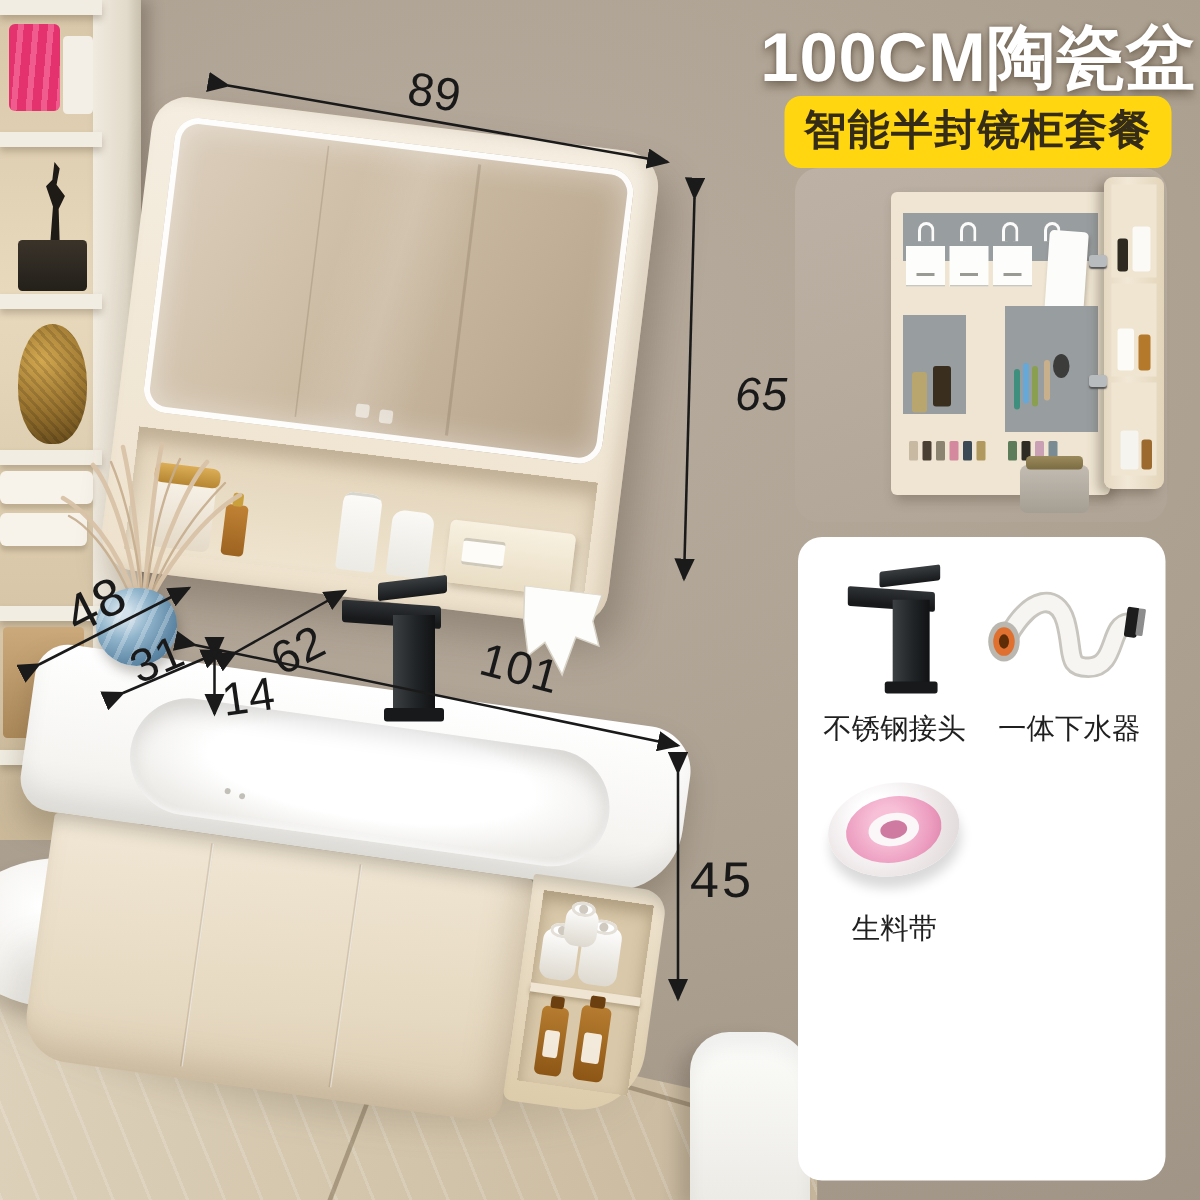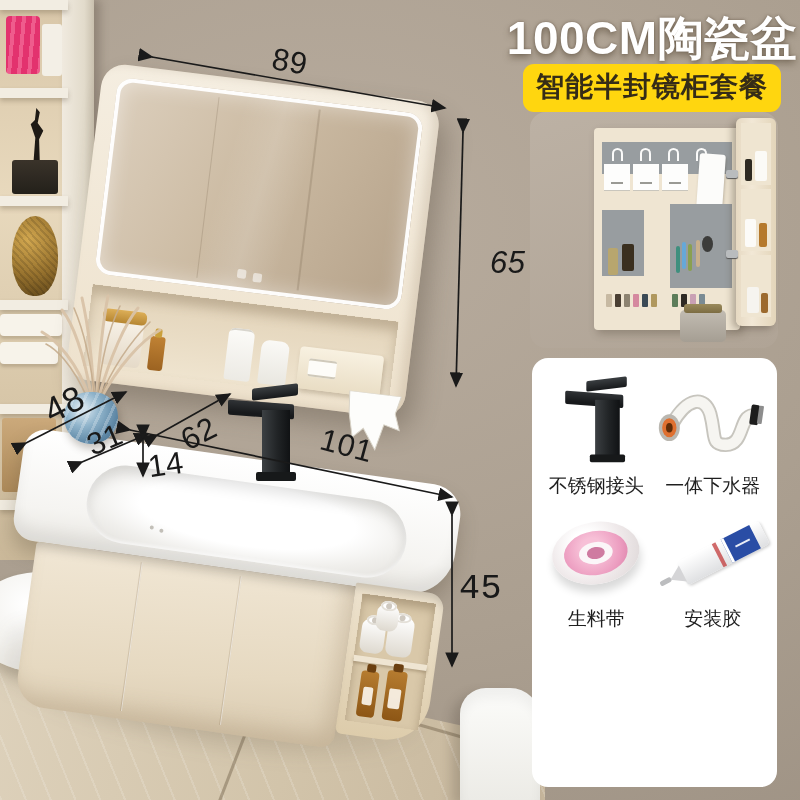--- a/index.html
+++ b/index.html
@@ -406,29 +406,16 @@
         <div class="acc-img">
           <div class="tape">
             <div class="e" style="left:0;top:0;width:88px;height:62px;background:radial-gradient(circle at 40% 36%,#ffffff 22%,#efe9ea 55%,#d9d3d3 100%);box-shadow:0 8px 8px rgba(0,0,0,.15);"></div>
             <div class="e" style="left:12px;top:9px;width:64px;height:44px;background:radial-gradient(circle at 45% 40%,#f7c0d7 25%,#ec9dc0 65%,#d87ba4 100%);"></div>
             <div class="e" style="left:27px;top:20px;width:34px;height:22px;background:#fbf6f8;"></div>
             <div class="e" style="left:35px;top:25px;width:18px;height:12px;background:#cf7ba1;"></div>
           </div>
         </div>
         <div class="acc-label">生料带</div>
       </div>
-      <div class="acc-cell">
-        <div class="acc-img">
-          <div class="glue">
-            <div class="inner">
-              <div class="band"></div>
-              <div class="ring"></div>
-              <div class="nozzle"></div>
-              <div class="tip"></div>
-            </div>
-          </div>
-        </div>
-        <div class="acc-label">安装胶</div>
-      </div>
     </div>
   </div>
 
 </div>
 
 </body></html>

